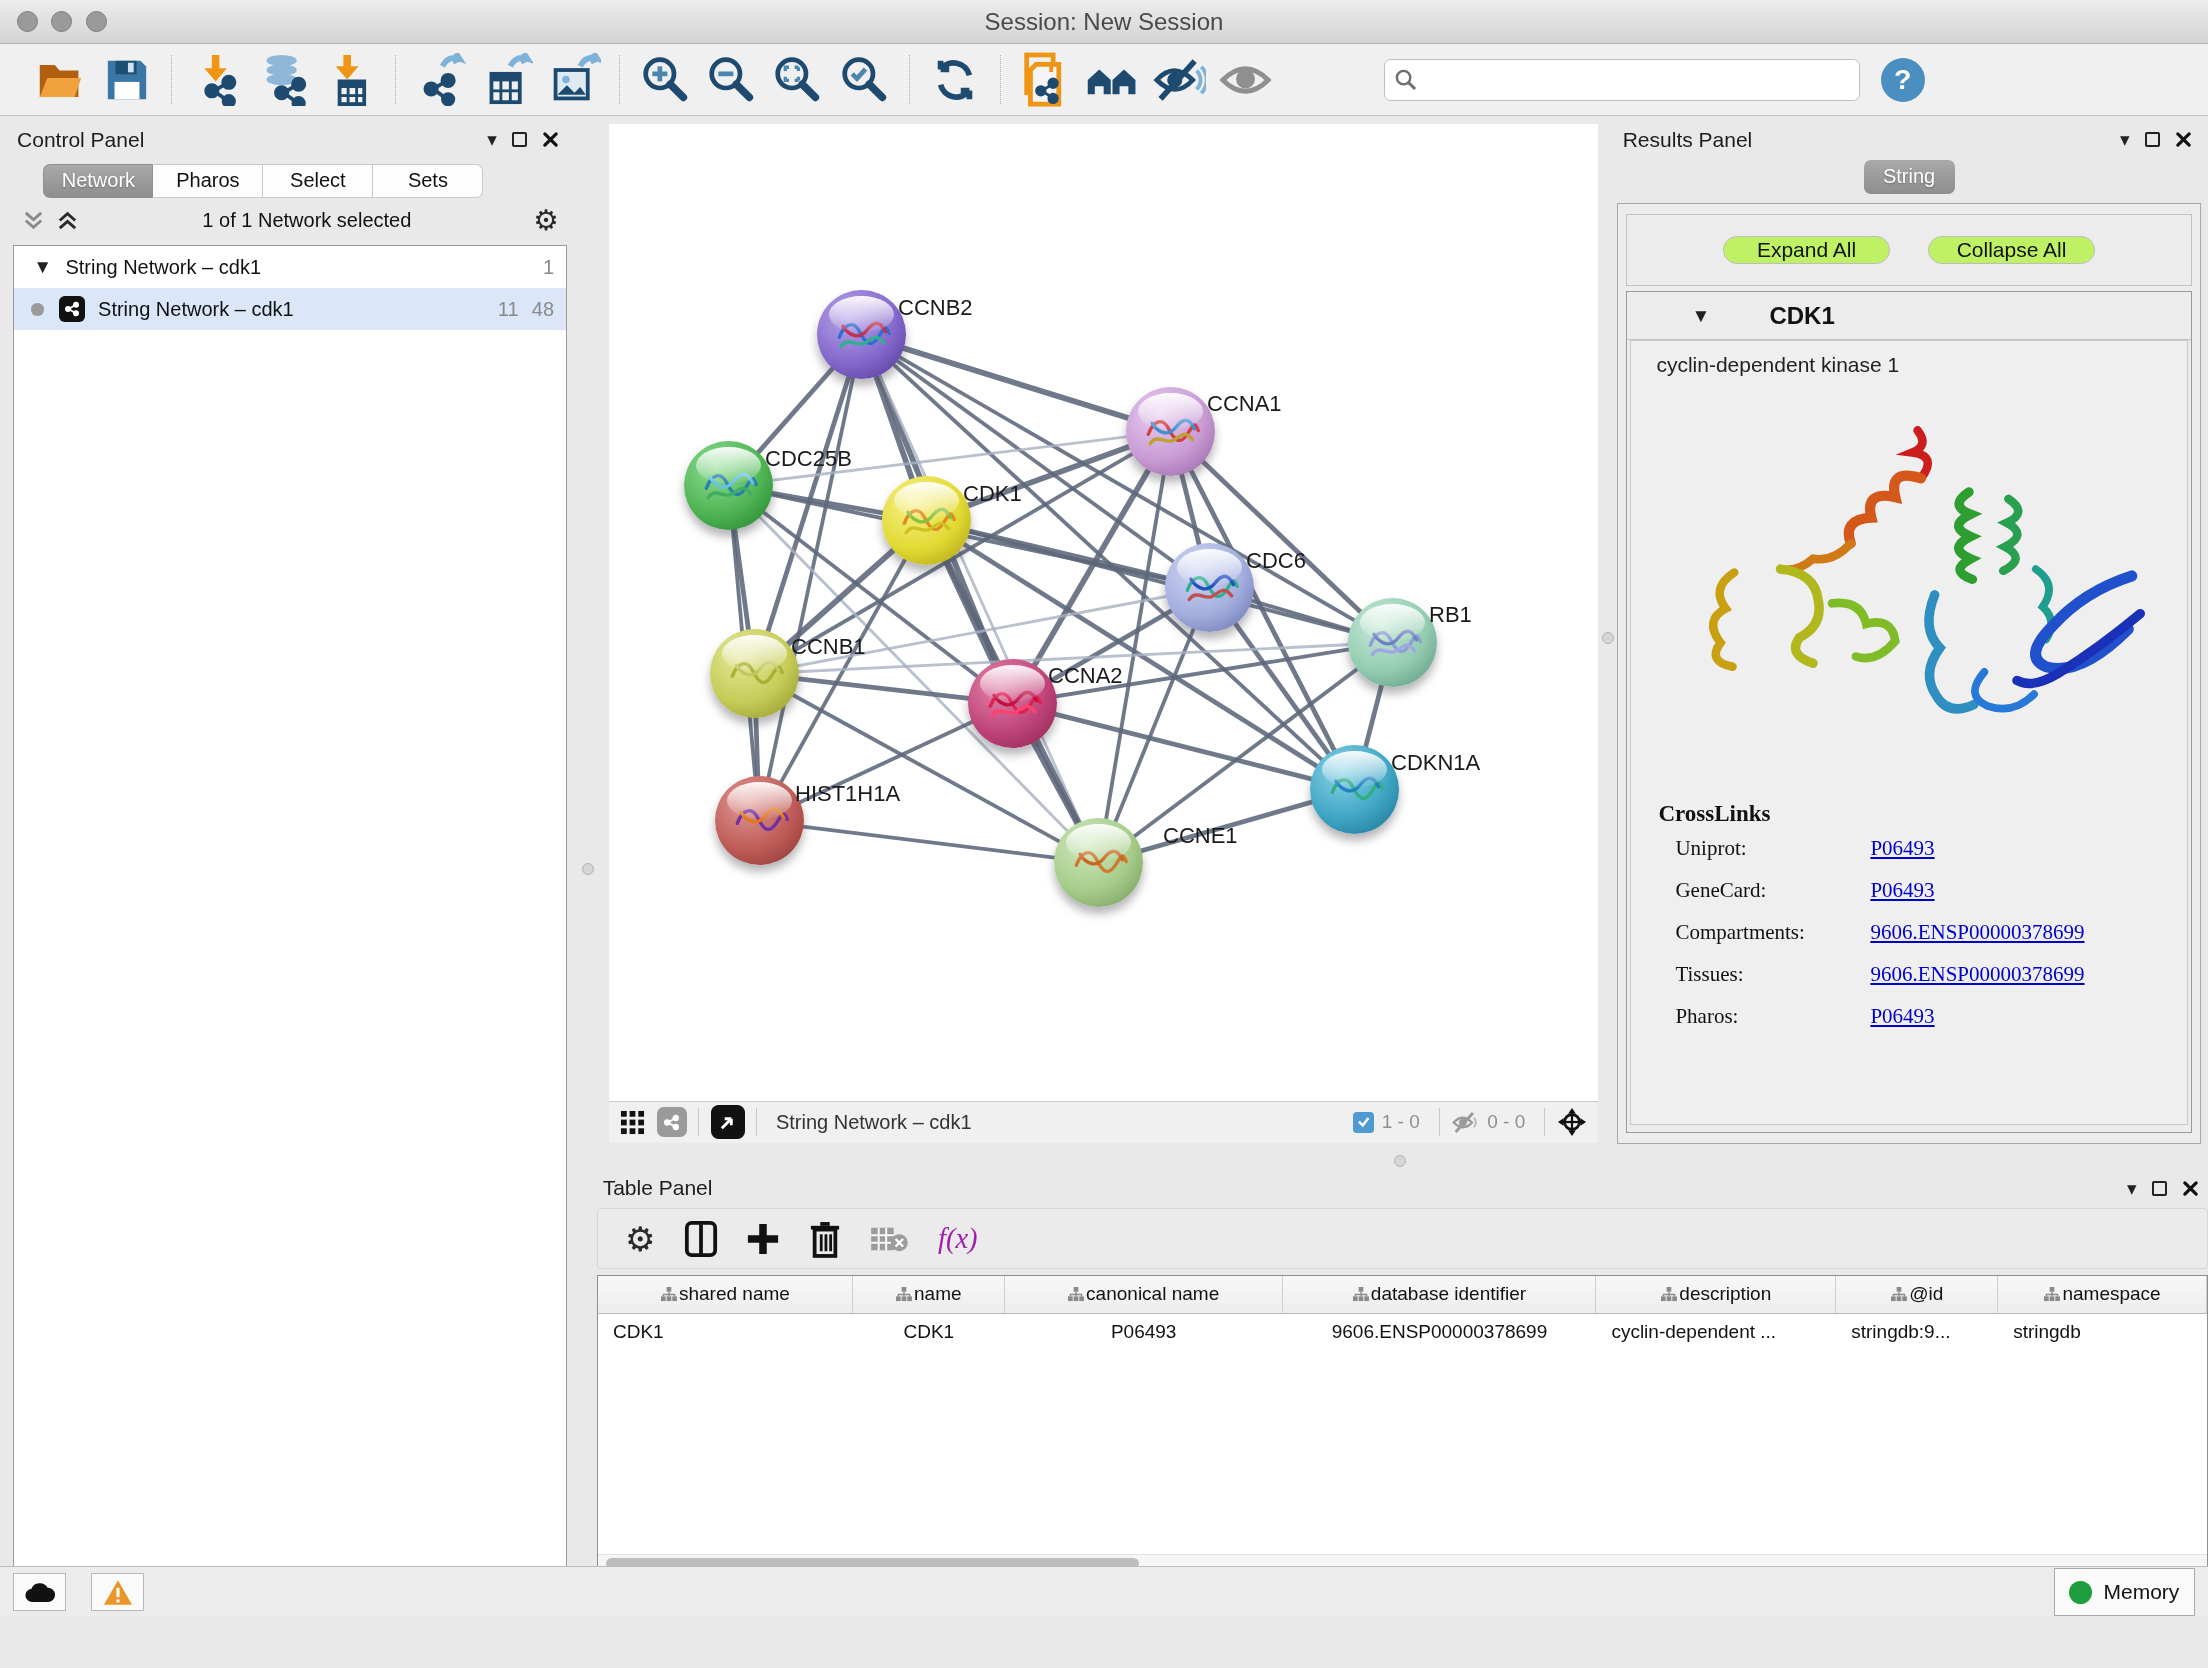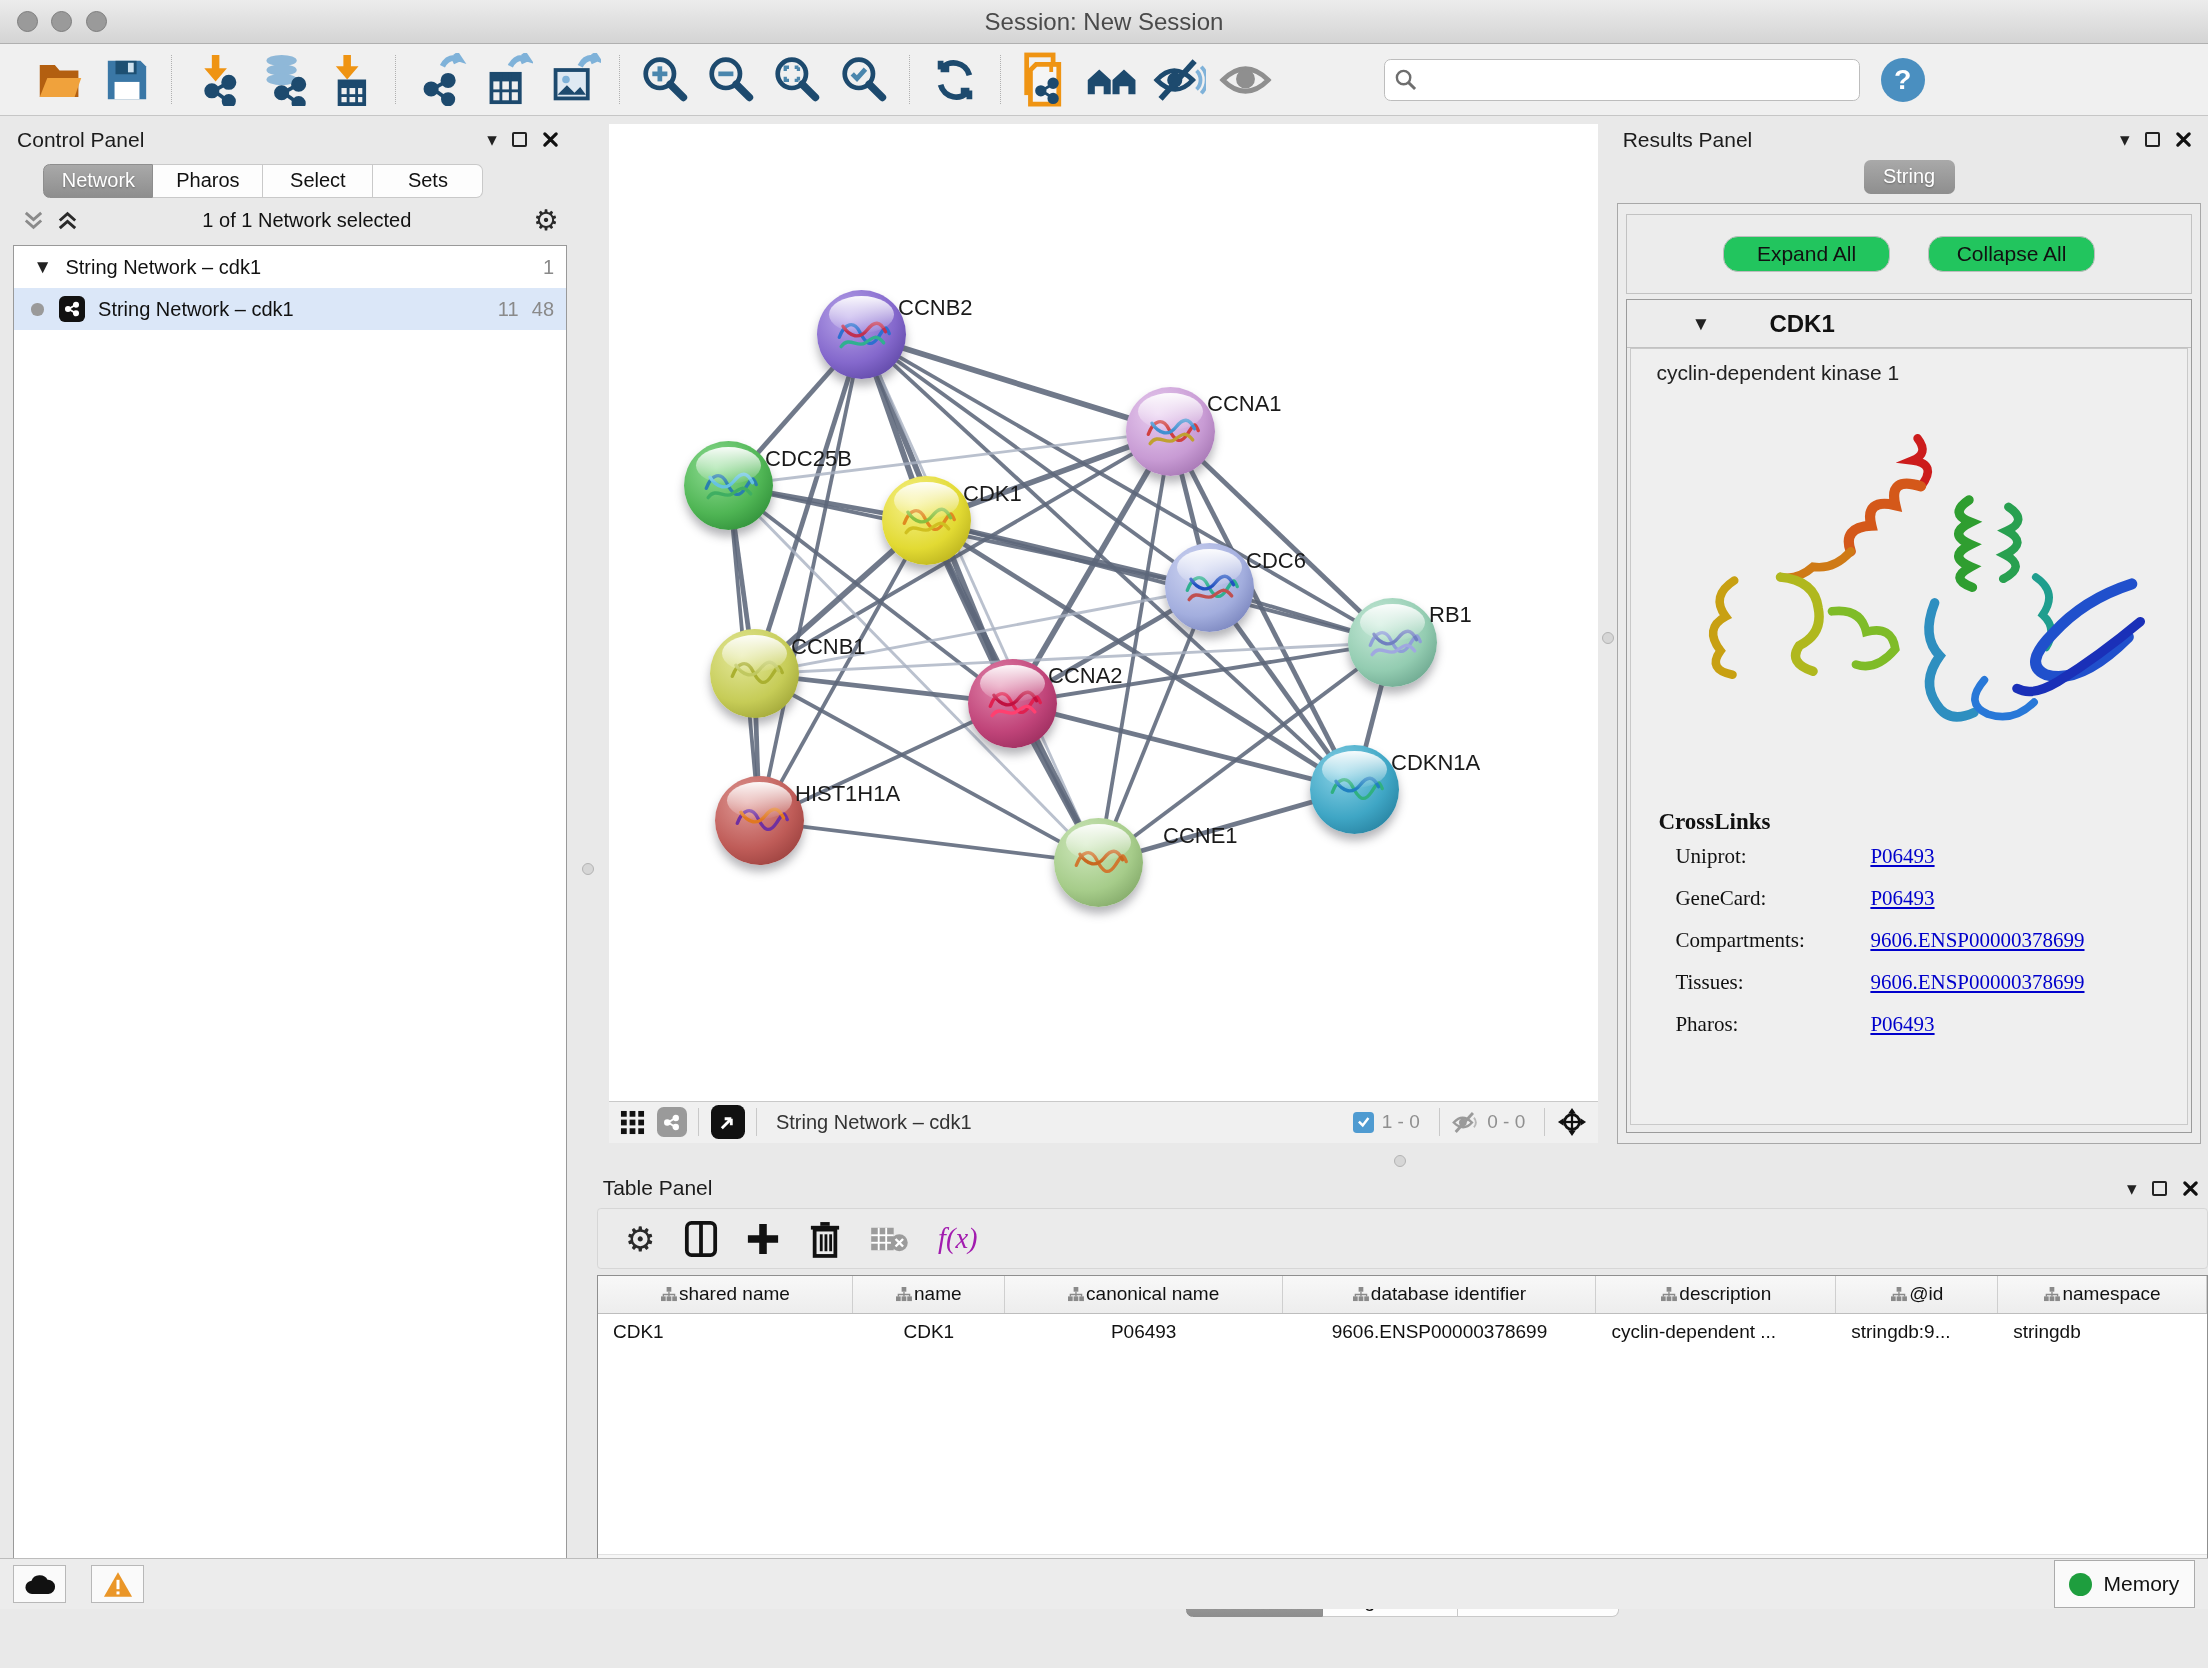--- a/index.html
+++ b/index.html
@@ -68,21 +68,21 @@
 
   .hdot { position:absolute; width:12.4px; height:12.4px; border-radius:50%; background:#d6d6d6; border:1px solid #b3b3b3; }
 
   
   .rpanel { position:absolute; left:1617px; top:9.5px; width:584px; height:1018px; display:flex; flex-direction:column; }
   .stringtabrow { display:flex; justify-content:center; margin-top:5.7px; }
   .stringtab { min-width:91px; height:34px; background:linear-gradient(#a9a9a9,#8e8e8e); color:#fff; border-radius:6.7px;
     display:flex; align-items:center; justify-content:center; font-size:20px; text-shadow:0 1px 1.9px rgba(0,0,0,.3); padding:0 15px; }
   .rbox { flex:1; border:1px solid #a8a8a8; background:#ececec; margin-top:9.5px; padding:9.5px 7.6px; display:flex; flex-direction:column; }
   .btnrow { border:1px solid #c2c2c2; padding:21px 0; display:flex; justify-content:center; gap:38px; background:#ececec; }
-  .rbtn { min-width:167px; height:36px; background:#22c55e; border:1px solid #bdbdbd; border-radius:15px;
+  .rbtn { min-width:167px; height:28px; background:#bef264; border:1px solid #bdbdbd; border-radius:15px;
     display:flex; align-items:center; justify-content:center; font-size:21px; color:#111; }
   .entry { border:1px solid #9b9b9b; margin-top:5.7px; flex:1; background:#ececec; }
   .ehead { height:48px; display:flex; align-items:center; border-bottom:1px solid #c2c2c2; }
   .ehead .tri { margin-left:65px; }
   .ehead .ename { font-size:24px; font-weight:bold; margin-left:59px; color:#111; }
   .ebody { border:1px solid #c9c9c9; margin:0 3.8px 3.8px 3.8px; padding:11.4px 0 0 0; background:#efefef; height:calc(100% - 55px); }
   .edesc { font-size:21px; color:#222; padding-left:25px; }
   .proteinwrap { display:flex; justify-content:center; margin:9.5px 0 3.8px 0; }
   .xtitle { font-family:"Liberation Serif", serif; font-weight:bold; font-size:23px; color:#111; padding-left:27px; margin-top:5.7px; }
   .xrow { display:flex; font-family:"Liberation Serif", serif; font-size:21px; padding:8.6px 0 8.6px 44px;gap:20px; }
@@ -98,21 +98,21 @@
   .thead { display:flex; background:linear-gradient(#f8f8f8,#ededed); border-bottom:1px solid #bdbdbd; height:38px; }
   .th { display:flex; align-items:center; justify-content:center; gap:2px; font-size:19px; color:#111; border-right:1px solid #cfcfcf; overflow:hidden; white-space:nowrap; }
   .trowd { display:flex; height:38px; border-bottom:1px solid #fff; }
   .td { font-size:19px; color:#111; display:flex; align-items:center; overflow:hidden; white-space:nowrap; }
   .tbodyfill { flex:1; }
   .hscroll { height:17px; background:#f6f6f6; border-top:1px solid #e2e2e2; position:relative; }
   .hthumb { position:absolute; left:7.6px; top:2.9px; width:533px; height:11.4px; border-radius:5.7px; background:#bdbdbd; }
   .ttabs { display:flex; justify-content:center; margin-top:11.4px; }
 
   
-  .statusbar { position:absolute; left:0; bottom:8px; width:100%; height:51px; background:#ececec; border-top:1px solid #bcbcbc;
+  .statusbar { position:absolute; left:0; bottom:0; width:100%; height:51px; background:#ececec; border-top:1px solid #bcbcbc;
     display:flex; align-items:center; padding:0 13.3px; }
   .sbtn { width:53px; height:38px; background:#fafafa; border:1.9px solid #b8b8b8; display:flex; align-items:center; justify-content:center; margin-right:25px; }
   .statusbar .sp { flex:1; }
   .membtn { min-width:141px; height:48px; background:#fafafa; border:1px solid #ababab; display:flex; align-items:center; justify-content:center; gap:11.4px; font-size:21px; color:#111; }
   .memdot { width:23px; height:23px; border-radius:50%; background:#1e9e3e; }
 </style>
 </head>
 <body>
 
 <div class="titlebar">

